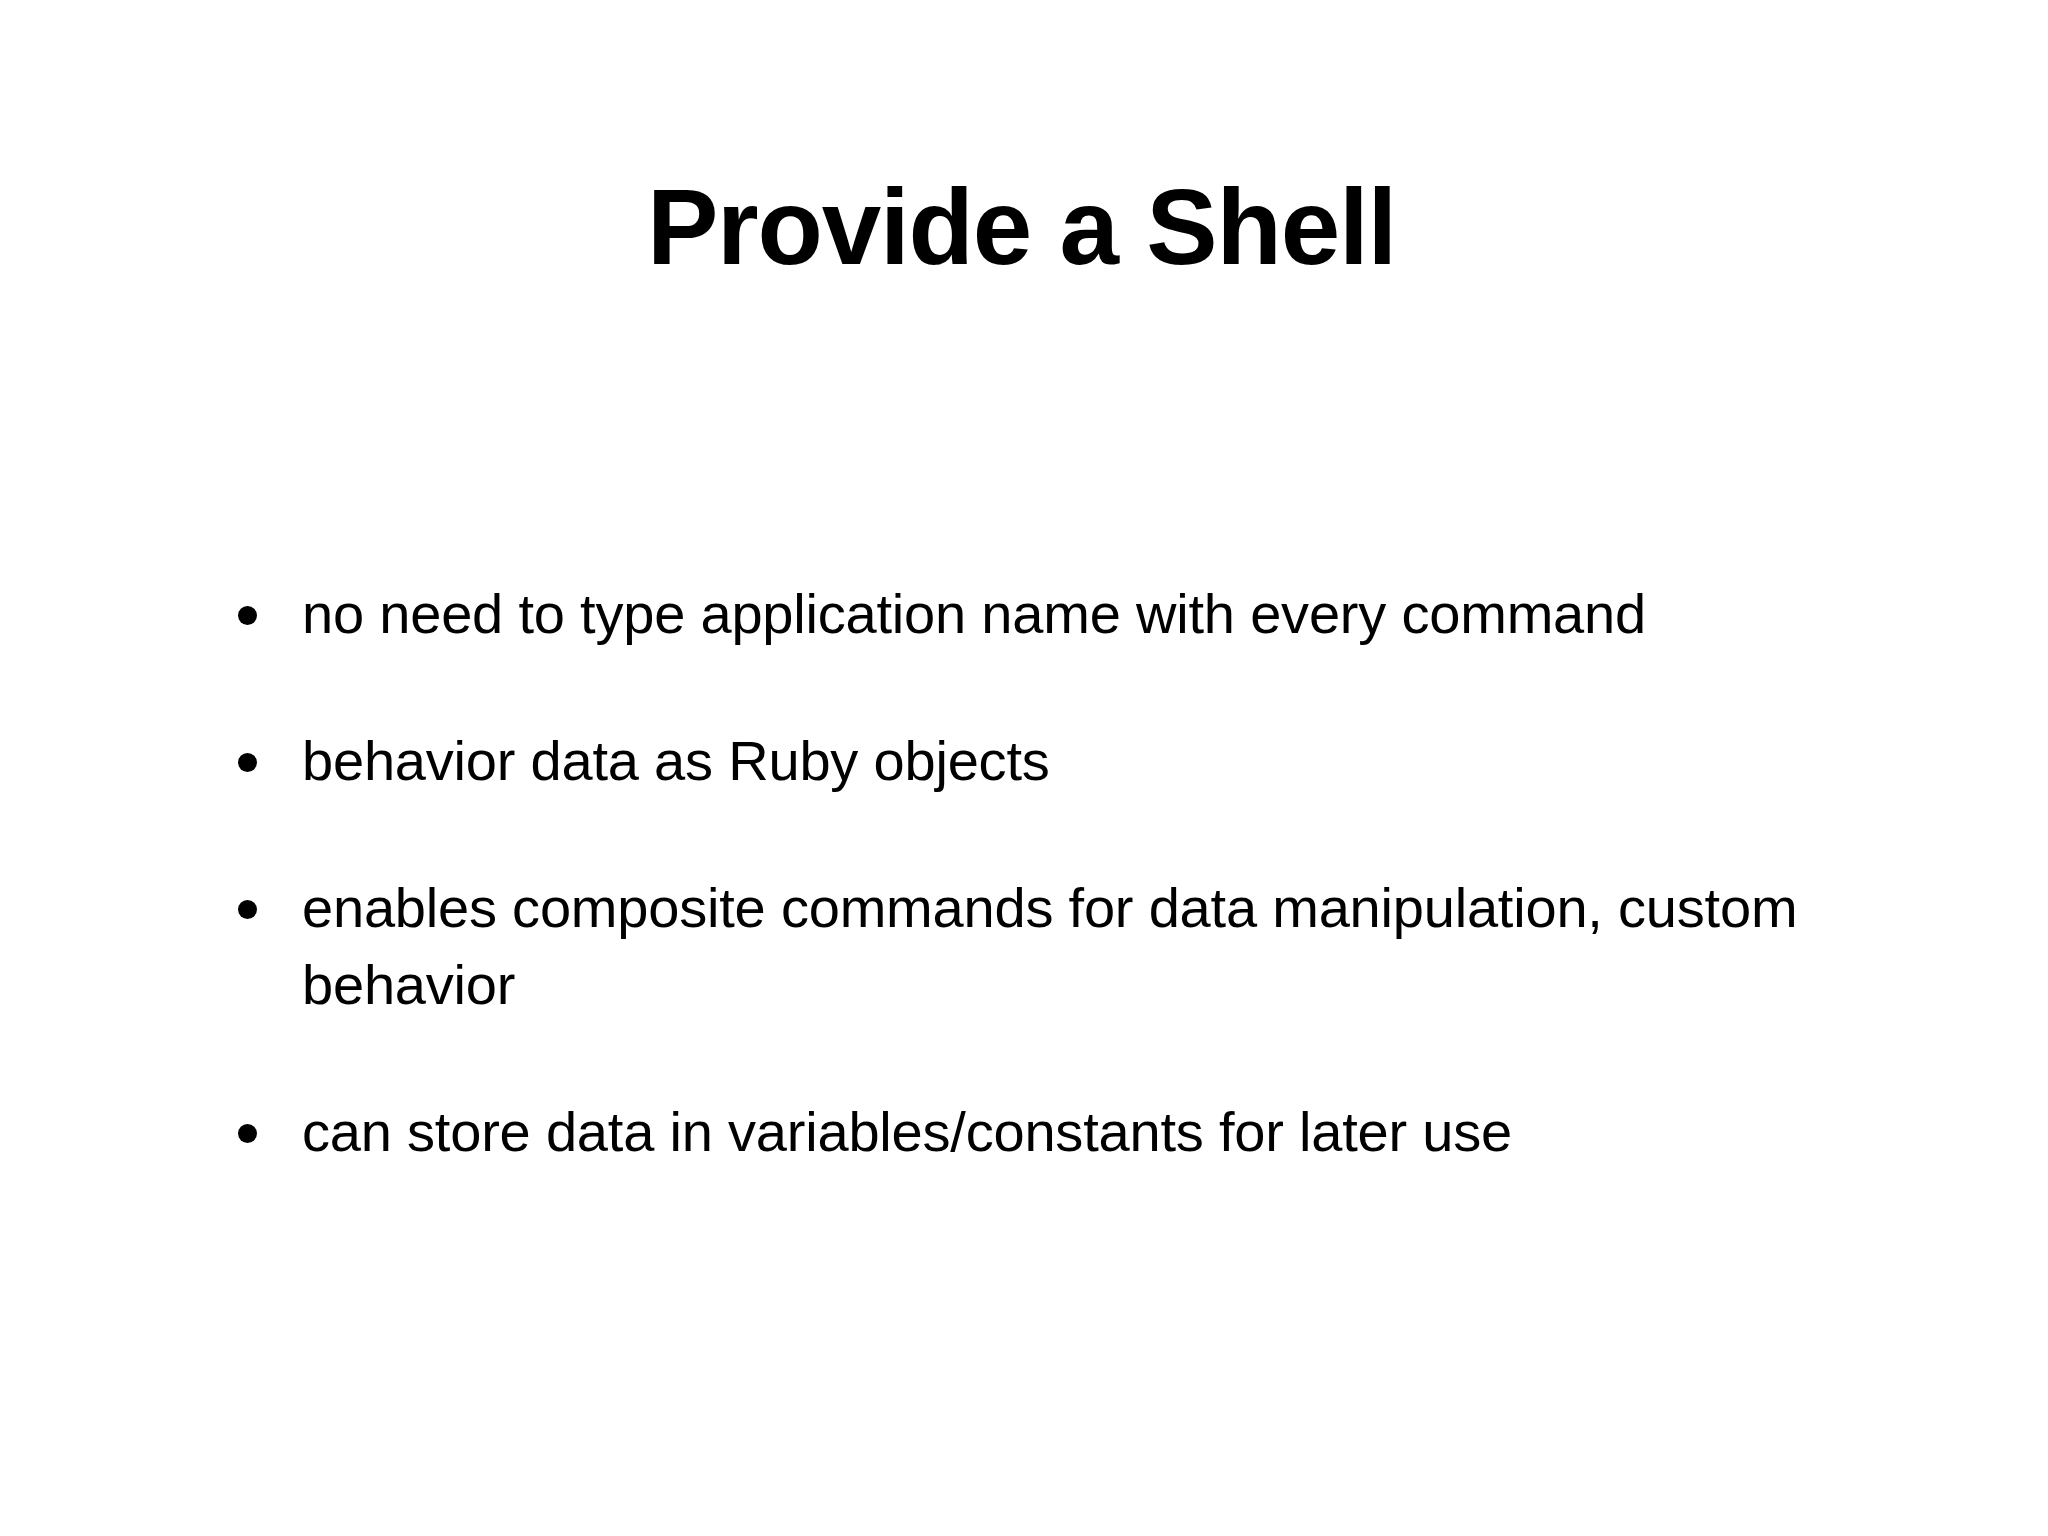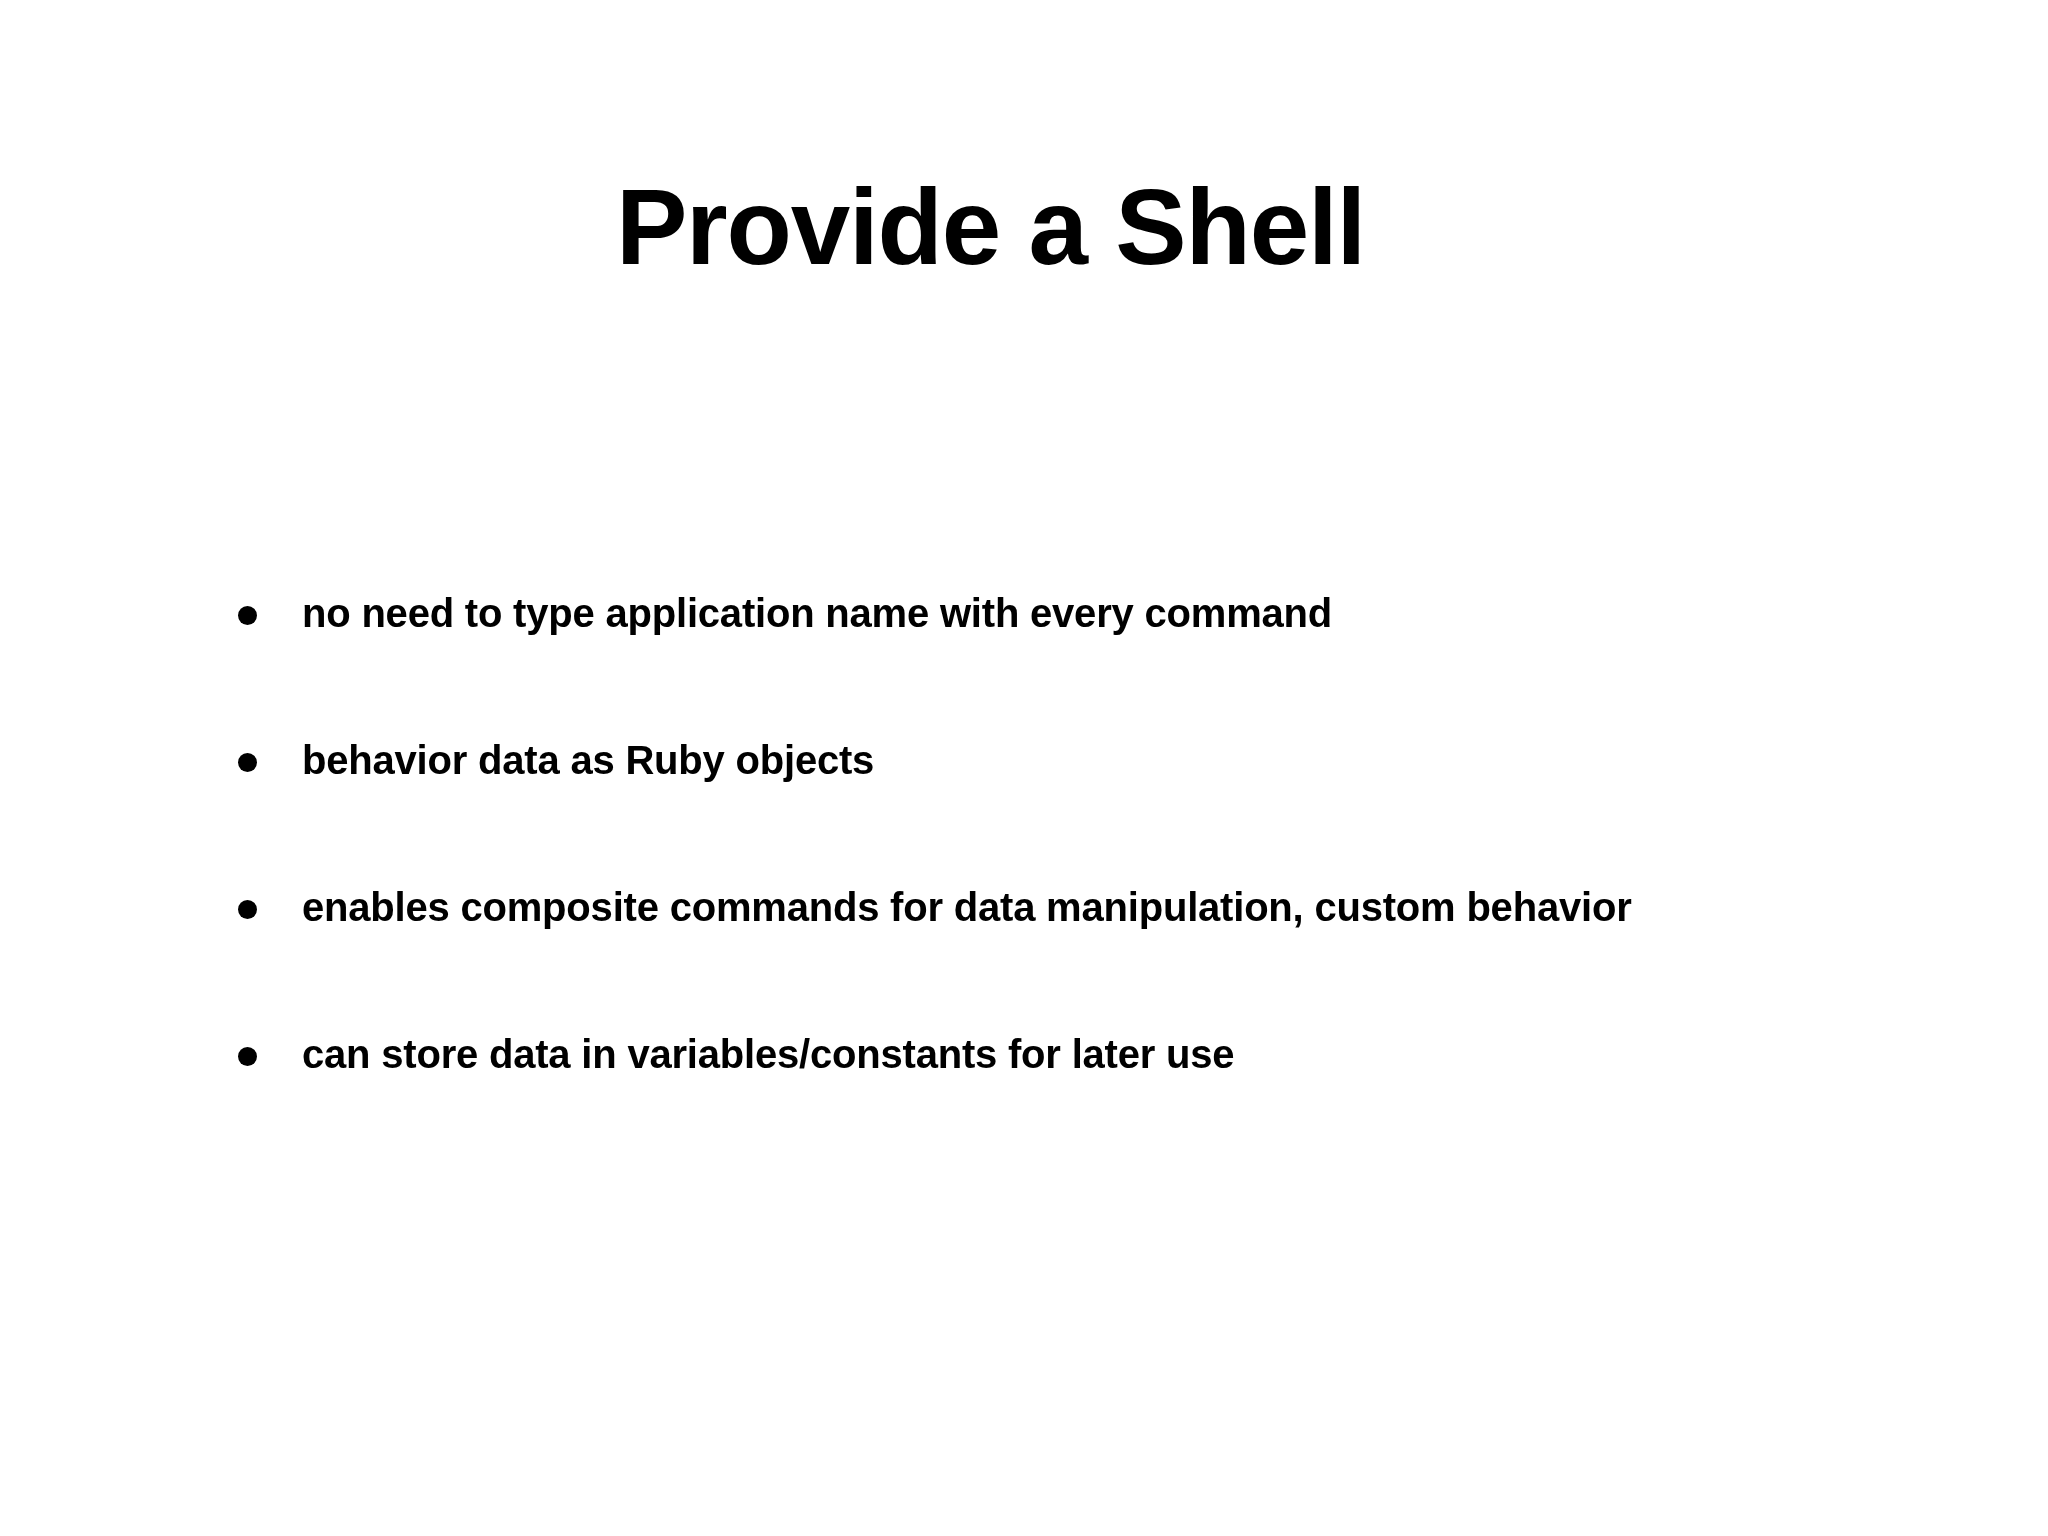--- a/index.html
+++ b/index.html
@@ -27,36 +27,37 @@
     left: 0;
     top: 92px;
     width: 1981px;
     text-align: center;
     font-size: 107px;
     font-weight: 700;
     line-height: 1.18;
     letter-spacing: -1.2px;
     color: #000000;
     white-space: nowrap;
+    padding-left: 31px;
   }
 
   
   .bullet-list {
     position: absolute;
     left: 232px;
     top: 575px;
     width: 1660px;
   }
 
   .bullet-item {
     position: relative;
     padding-left: 70px;   
     margin-bottom: 70px;  
-    font-size: 40px;
-    font-weight: 700;
+    font-size: 56px;
+    font-weight: 400;
     line-height: 77px;
     letter-spacing: -0.2px;
     color: #000000;
   }
 
   .bullet-item:last-child {
     margin-bottom: 16px;
   }
 
   

